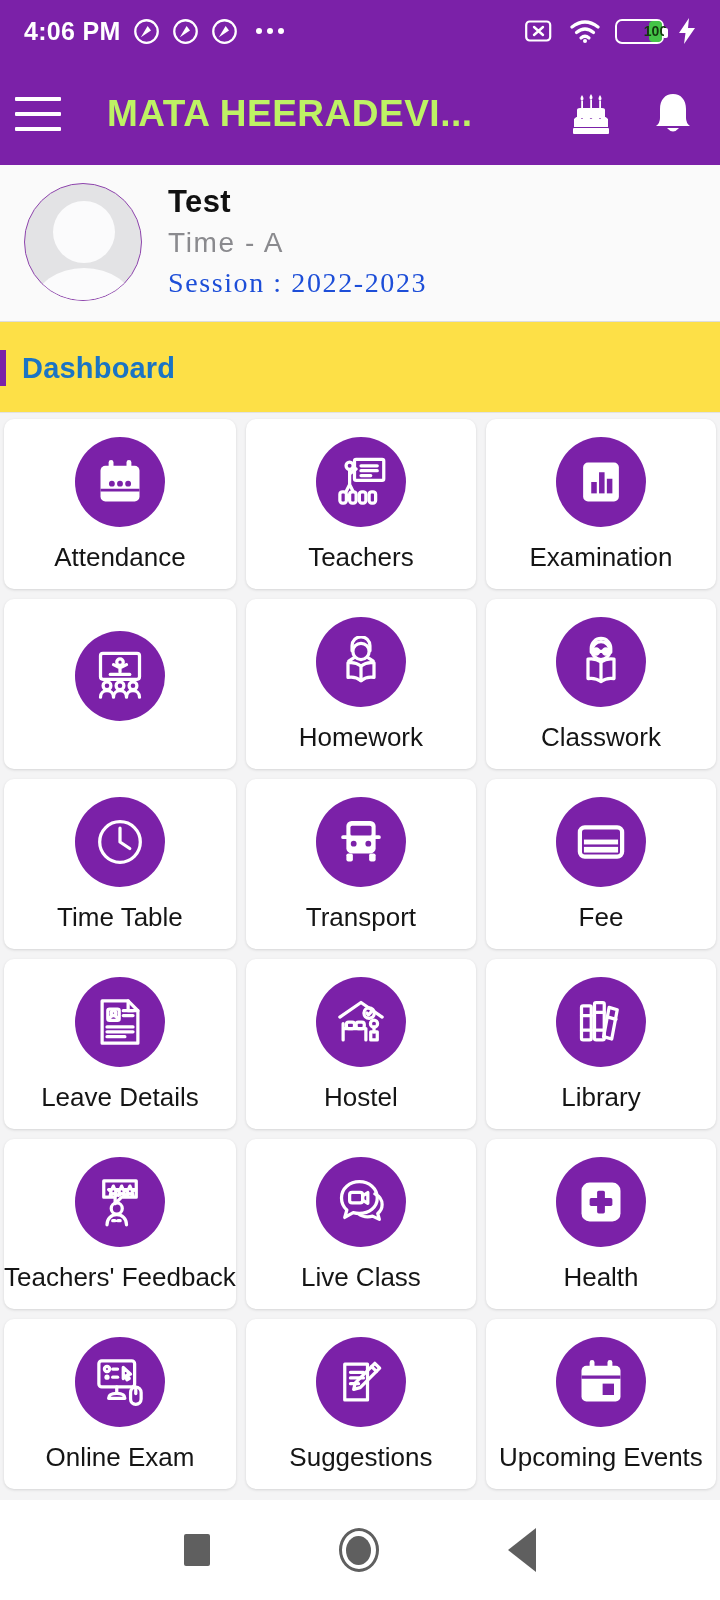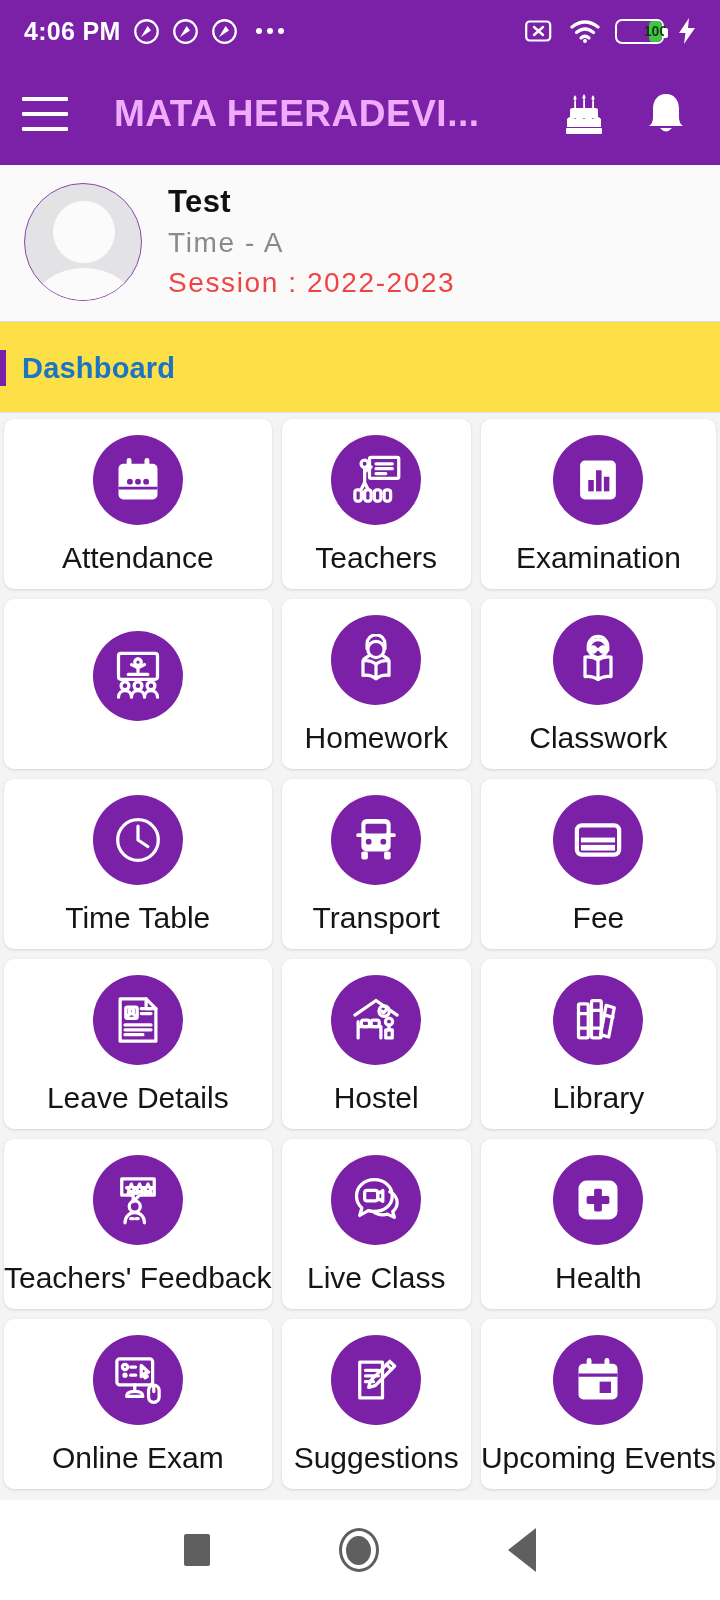--- a/index.html
+++ b/index.html
@@ -34,22 +34,22 @@
     background:#fff; border-radius:0 2px 2px 0;
   }
   .sb-batt-fill {
     background: #44C447; color: #14380f; font-size: 14px; font-weight: bold;
     width: 100%; height: 100%; border-radius: 4px;
     display: flex; align-items: center; justify-content: center; line-height:1;
   }
 
   
   .appbar {
-    height: 103px; background: #7B21A8; color: #f0abfc;
-    display: flex; align-items: center; padding: 0 22px; flex: 0 0 auto;
+    height: 103px; background: #7B21A8; color: #bef264;
+    display: flex; align-items: center; padding: 0 15px; flex: 0 0 auto;
   }
   .hamburger { width: 46px; height: 34px; display:flex; flex-direction:column; justify-content:space-between; cursor:pointer; }
   .hamburger span { display:block; height: 4px; background:#fff; border-radius:1px; }
   .app-title {
     flex: 1; text-align: left; padding-left: 46px;
     font-size: 37px; font-weight: bold; letter-spacing: .5px;
     white-space: nowrap; overflow: hidden;
   }
   .appbar-actions { display:flex; align-items:center; gap: 30px; padding-right: 6px; }
   .appbar-icon { width: 52px; height: 52px; display:flex; align-items:center; justify-content:center; cursor:pointer; }
@@ -63,21 +63,21 @@
   .avatar {
     width: 118px; height: 118px; border-radius: 50%;
     background: #E3E3E5; border: 1.5px solid #8E44AD;
     position: relative; overflow: hidden; flex: 0 0 auto;
   }
   .avatar .head { position:absolute; width:62px; height:62px; border-radius:50%; background:#FBFBFC; left:28px; top:17px; }
   .avatar .body { position:absolute; width:98px; height:70px; border-radius:50% 50% 0 0; background:#FBFBFC; left:10px; top:84px; }
   .profile-text { padding-left: 26px; display:flex; flex-direction:column; gap: 2px; }
   .p-name { font-size: 31px; font-weight: bold; color: #111111; letter-spacing:.4px; line-height:1.25; }
   .p-class { font-size: 28px; color: #8A8A8E; letter-spacing: 1.6px; line-height:1.35; }
-  .p-session { font-size: 28px; color: #ef4444; letter-spacing: 1.6px; line-height:1.35; }
+  .p-session { font-size: 28px; color: #1d4ed8; letter-spacing: 1.6px; line-height:1.35;font-family:Liberation Serif, serif; }
 
   
   .dash-head {
     background: #fde047; flex: 0 0 auto;
     padding: 28px 0 26px 0; display: flex; align-items: center;
     border-bottom: 1px solid #E2E2E2;
   }
   .dash-bar { width: 6px; height: 36px; background: #7B21A8; margin-right: 16px; flex:0 0 auto; }
   .dash-title { font-size: 29px; font-weight: bold; color: #1B74C4; letter-spacing:.2px; }
 
@@ -90,21 +90,21 @@
     align-items: center; justify-content: center;
     box-shadow: 0 1px 3px rgba(0,0,0,0.13);
     cursor: pointer;
   }
   .tile-circle {
     width: 90px; height: 90px; border-radius: 50%; background: #7B21A8;
     display: flex; align-items: center; justify-content: center;
     margin-bottom: 16px; flex: 0 0 auto;
   }
   .tile-circle svg { display:block; }
-  .tile-label { font-size: 30px; color: #151515; text-align: left; line-height: 1.1; white-space: nowrap; }
+  .tile-label { font-size: 26px; color: #151515; text-align: left; line-height: 1.1; white-space: nowrap; }
 
   
   .navbar {
     height: 100px; background: #FFFFFF; flex: 0 0 auto;
     display: flex; align-items: center; justify-content: space-around;
     padding: 0 120px;
   }
   .nav-recents { width: 26px; height: 32px; background: #5F5F5F; border-radius:2px; cursor:pointer; }
   .nav-home { width: 40px; height: 44px; border: 3.5px solid #5F5F5F; border-radius: 50%;
               display:flex; align-items:center; justify-content:center; cursor:pointer; }

